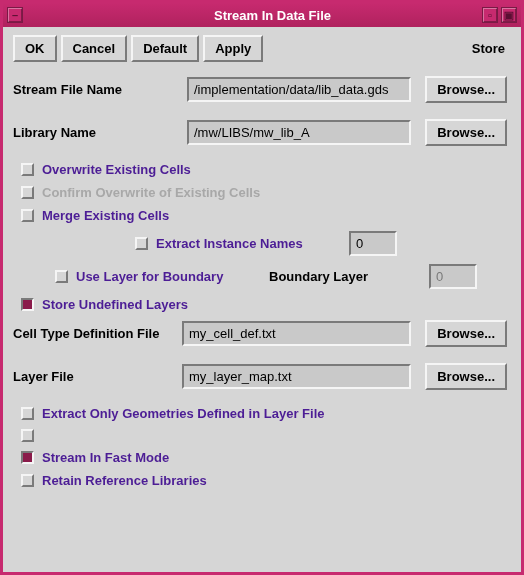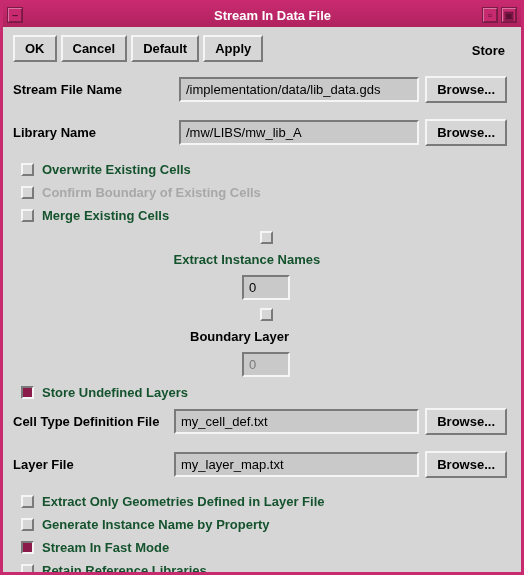--- a/index.html
+++ b/index.html
@@ -41,21 +41,21 @@
   .tb-btn span{font-size:11px;color:#5b0f33;line-height:1;}
   .title-text { flex:1; text-align:center;margin-left:40px; }
   .body {
     flex:1;
     padding: 8px 10px;
     background:#d6d6d6;
     overflow:hidden;
   }
   .button-row {
     display:flex;
-    align-items:flex-end;
+    align-items:center;
     margin-bottom:14px;
   }
   .motif-btn {
     background:#d6d6d6;
     border:2px solid;
     border-color:#f5f5f5 #7a7a7a #7a7a7a #f5f5f5;
     padding:4px 10px;
     font-size:13px;
     margin-right:4px;
     font-weight:bold;
@@ -63,21 +63,21 @@
   }
   .help {
     margin-left:auto;
     font-weight:bold;
     padding:4px 6px;
   }
   .field-row {
     display:flex;
     align-items:center;
     margin: 10px 0 16px 0;
-    gap:6px;
+    gap:14px;
   }
   .label {
     font-weight:bold;
     color:#000;
     white-space:nowrap;
   }
   .label.w1 { width:160px; }
   .textinput {
     flex:1;
     background:#c9c9c9;
@@ -90,33 +90,33 @@
   }
   .textinput.small{width:48px;flex:none;}
   .textinput[disabled]{color:#7a7a7a;}
   .check-row {
     display:flex;
     align-items:center;
     gap:8px;
     margin: 8px 0;
     padding-left:8px;
   }
-  .check-row.withfield {justify-content:flex-start;flex-direction:column;}
+  .check-row.withfield {justify-content:center;}
   .check {
     width:13px;height:13px;
     border:2px solid;
     border-color:#f5f5f5 #7a7a7a #7a7a7a #f5f5f5;
     background:#d6d6d6;
     flex:none;
   }
   .check.on {
     border-color:#7a7a7a #f5f5f5 #f5f5f5 #7a7a7a;
     background:#8a1b4a;
   }
-  .chk-label {font-weight:bold;color:#14532d;}
+  .chk-label {font-weight:bold;color:#4c1d95;}
   .chk-label.disabled{color:#a8a8a8;}
   .watermark{
     position:absolute;
     right:12px;
     bottom:6px;
     color:rgba(120,120,120,.45);
     font-size:12px;
     font-style:italic;
     letter-spacing:1px;
     pointer-events:none;
@@ -166,36 +166,37 @@
       <button class="motif-btn">Browse...</button>
     </div>
 
     <div class="check-row">
       <div class="check"></div>
       <span class="chk-label">Overwrite Existing Cells</span>
     </div>
 
     <div class="check-row">
       <div class="check"></div>
-      <span class="chk-label disabled">Confirm Boundary of Existing Cells</span>
+      <span class="chk-label disabled">Confirm Overwrite of Existing Cells</span>
     </div>
 
     <div class="check-row">
       <div class="check"></div>
       <span class="chk-label">Merge Existing Cells</span>
     </div>
 
     <div class="check-row withfield">
       <div class="check"></div>
       <span class="chk-label" style="width:185px">Extract Instance Names</span>
       <input class="textinput small" value="0" style="">
     </div>
 
     <div class="check-row withfield">
       <div class="check"></div>
+      <span class="chk-label" style="width:185px">Use Layer for Boundary</span>
       <span class="label" style="width:152px">Boundary Layer</span>
       <input class="textinput small" disabled="" value="0" style="">
     </div>
 
     <div class="check-row">
       <div class="check on"></div>
       <span class="chk-label">Store Undefined Layers</span>
     </div>
 
     <div class="field-row" style="margin-top:6px">
@@ -210,21 +211,20 @@
       <button class="motif-btn">Browse...</button>
     </div>
 
     <div class="check-row">
       <div class="check"></div>
       <span class="chk-label">Extract Only Geometries Defined in Layer File</span>
     </div>
 
     <div class="check-row">
       <div class="check"></div>
-      <span class="chk-label">Generate Instance Name by Property</span>
     </div>
 
     <div class="check-row">
       <div class="check on"></div>
       <span class="chk-label">Stream In Fast Mode</span>
     </div>
 
     <div class="check-row">
       <div class="check"></div>
       <span class="chk-label">Retain Reference Libraries</span>

